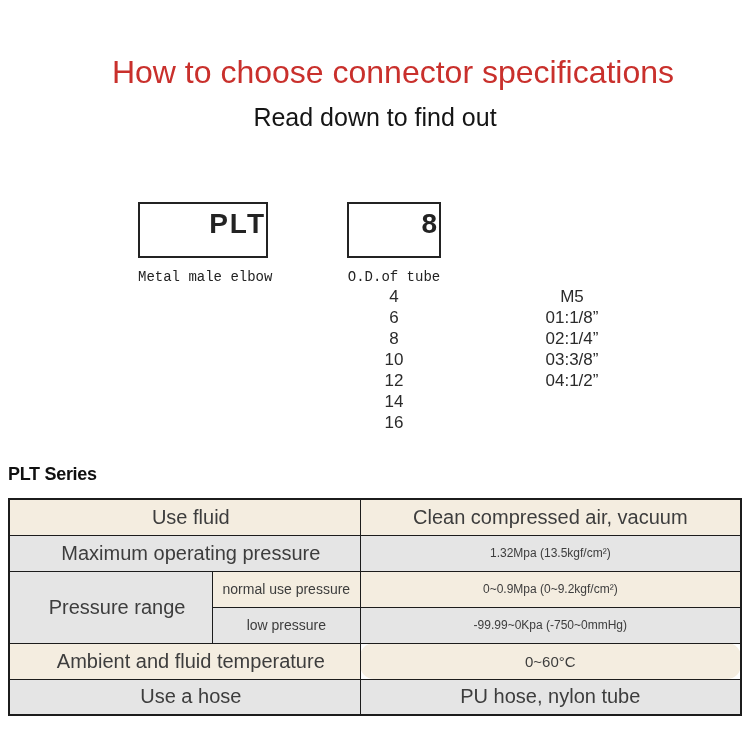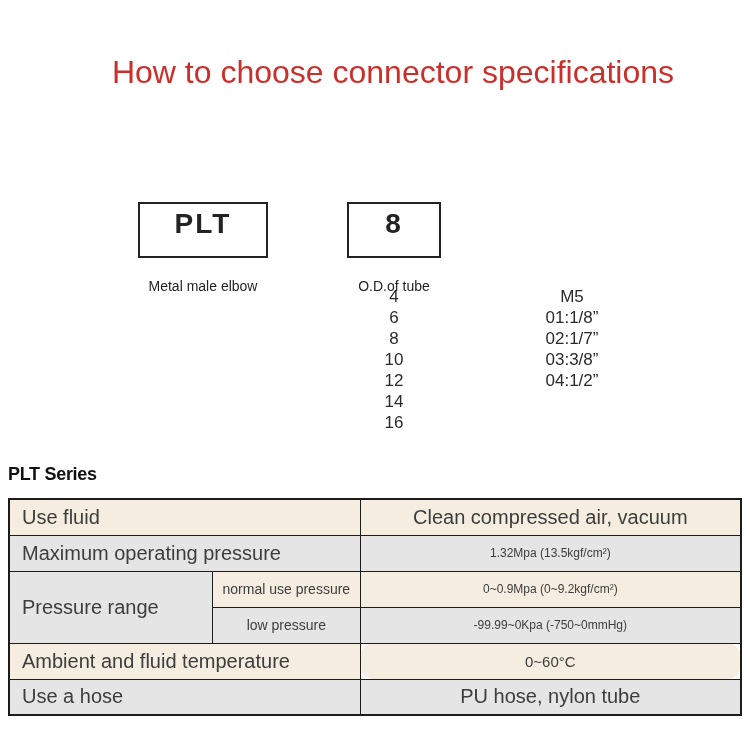--- a/index.html
+++ b/index.html
@@ -40,26 +40,28 @@
   .sel-col-3 { left: 524px; width: 96px; }
   .code-box {
     border: 2px solid #232323;
     height: 56px;
     line-height: 40px;
     font-size: 28px;
     font-weight: 700;
     letter-spacing: 2px;
     color: #232323;
     background: #ffffff;
+    text-align: right;
   }
   .code-label {
-    margin-top: 20px;
+    margin-top: 11px;
     font-size: 14px;
     color: #232323;
     white-space: nowrap;
+    font-family: Liberation Mono, monospace;
   }
   .option-list {
     position: absolute;
     top: 286px;
     text-align: center;
     font-size: 17px;
     line-height: 21px;
     color: #2b2b2b;
   }
   .option-list-tube { left: 347px; width: 94px; }
@@ -85,33 +87,34 @@
     border: 2px solid #1c1c1c;
   }
   .spec-table td {
     border: 1px solid #1c1c1c;
     height: 36px;
     color: #3d3d3d;
     vertical-align: middle;
   }
   .bg-cream { background: #f4ede0; }
   .bg-white { background: #e5e5e5; }
-  td.row-label { text-align: left; padding-left: 12px; font-size: 20px; }
+  td.row-label { text-align: center; padding-left: 12px; font-size: 20px; }
   td.sub-label { text-align: center; font-size: 14px; }
   td.row-value { text-align: center; }
   .v20 { font-size: 20px; }
   .v17 { font-size: 12px; }
   .v15 { font-size: 15px; border-radius: 14px; }
 </style>
 </head>
 <body>
 
 <div class="page">
 
   <div class="title">How to choose connector specifications</div>
+  <div class="subtitle">Read down to find out</div>
 
   <div class="sel-col sel-col-1">
     <div class="code-box">PLT</div>
     <div class="code-label">Metal male elbow</div>
   </div>
 
   <div class="sel-col sel-col-2">
     <div class="code-box">8</div>
     <div class="code-label">O.D.of tube</div>
   </div>
@@ -123,21 +126,21 @@
     <span class="option-item">8</span>
     <span class="option-item">10</span>
     <span class="option-item">12</span>
     <span class="option-item">14</span>
     <span class="option-item">16</span>
   </div>
 
   <div class="option-list option-list-thread">
     <span class="option-item">M5</span>
     <span class="option-item">01:1/8”</span>
-    <span class="option-item">02:1/7”</span>
+    <span class="option-item">02:1/4”</span>
     <span class="option-item">03:3/8”</span>
     <span class="option-item">04:1/2”</span>
   </div>
 
   <div class="series-heading">PLT Series</div>
 
   <table class="spec-table">
     <colgroup>
       <col style="width:204px">
       <col style="width:148px">

